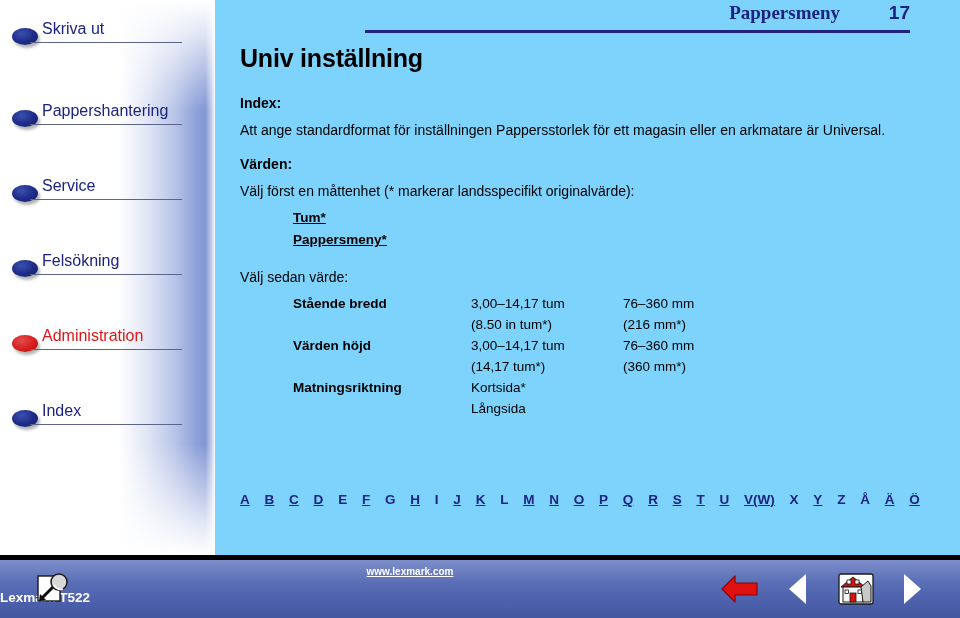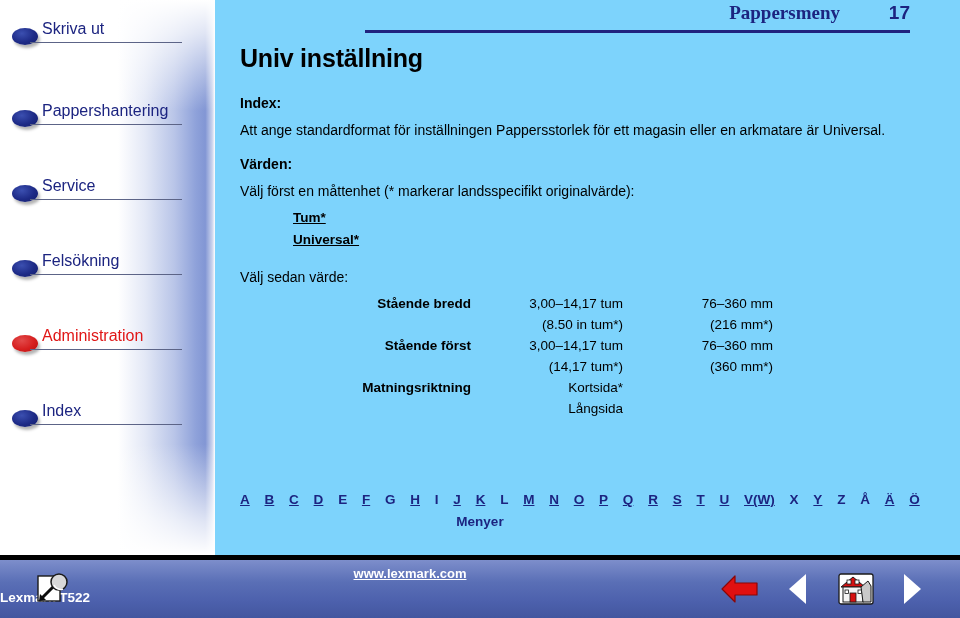--- a/index.html
+++ b/index.html
@@ -150,21 +150,20 @@
   #values-intro {
     font-size: 14px;
     margin-top: 18px;
     margin-bottom: 8px;
   }
 
   
   #value-table {
     margin-left: 53px;
     border-collapse: collapse;
-    text-align: right;
   }
   #value-table td {
     font-size: 13.5px;
     line-height: 21px;
     padding: 0;
     vertical-align: top;
     white-space: nowrap;
   }
   #value-table td.c0 { width: 178px; font-weight: bold; }
   #value-table td.c1 { width: 152px; }
@@ -208,21 +207,21 @@
     left: 0; top: 560px;
     width: 960px; height: 58px;
     background: linear-gradient(to bottom, #7d8ecb 0%, #5a6fb6 38%, #4d61ad 70%, #43569f 100%);
   }
 
   #footer-site {
     position: absolute;
     left: 0; top: 6px;
     width: 820px;
     text-align: center;
-    font-size: 13px;
+    font-size: 10px;
     font-weight: bold;
     color: #ffffff;
     text-decoration: underline;
   }
   #footer-model {
     position: absolute;
     left: 0; top: 30px;
     width: 960px;
     font-size: 13.5px;
     font-weight: bold;
@@ -296,38 +295,38 @@
 
     <div id="page-title">Univ inställning</div>
 
     <div class="sect-head">Index:</div>
     <div class="para">Att ange standardformat för inställningen Pappersstorlek för ett magasin eller en arkmatare är Universal.</div>
 
     <div class="sect-head">Värden:</div>
     <div class="para" style="margin-bottom:6px">Välj först en måttenhet (* markerar landsspecifikt originalvärde):</div>
 
     <div class="unit-line">Tum*</div>
-    <div class="unit-line">Universal*</div>
+    <div class="unit-line">Pappersmeny*</div>
 
     <div id="values-intro">Välj sedan värde:</div>
 
     <table id="value-table">
       <tbody>
         <tr>
           <td class="c0">Stående bredd</td>
           <td class="c1">3,00–14,17 tum</td>
           <td class="c2">76–360 mm</td>
         </tr>
         <tr>
           <td class="c0"></td>
           <td class="c1">(8.50 in tum*)</td>
           <td class="c2">(216 mm*)</td>
         </tr>
         <tr>
-          <td class="c0">Stående först</td>
+          <td class="c0">Värden höjd</td>
           <td class="c1">3,00–14,17 tum</td>
           <td class="c2">76–360 mm</td>
         </tr>
         <tr>
           <td class="c0"></td>
           <td class="c1">(14,17 tum*)</td>
           <td class="c2">(360 mm*)</td>
         </tr>
         <tr>
           <td class="c0">Matningsriktning</td>
@@ -367,21 +366,20 @@
     <span class="alpha linked">U</span>
     <span class="alpha linked">V(W)</span>
     <span class="alpha">X</span>
     <span class="alpha linked">Y</span>
     <span class="alpha">Z</span>
     <span class="alpha">Å</span>
     <span class="alpha linked">Ä</span>
     <span class="alpha linked">Ö</span>
   </div>
 
-  <div id="alpha-caption">Menyer</div>
 
   <div id="footer-topline"></div>
   <div id="footer">
 
     <a id="footer-site" href="#">www.lexmark.com</a>
     <div id="footer-model">Lexmark T522</div>
 
     <div class="footer-icon" id="icon-search">
       <svg width="34" height="34" viewBox="0 0 34 34">
         <rect x="3" y="4" width="22" height="25" fill="#ffffff" stroke="#1a1a1a" stroke-width="1.4"></rect>

